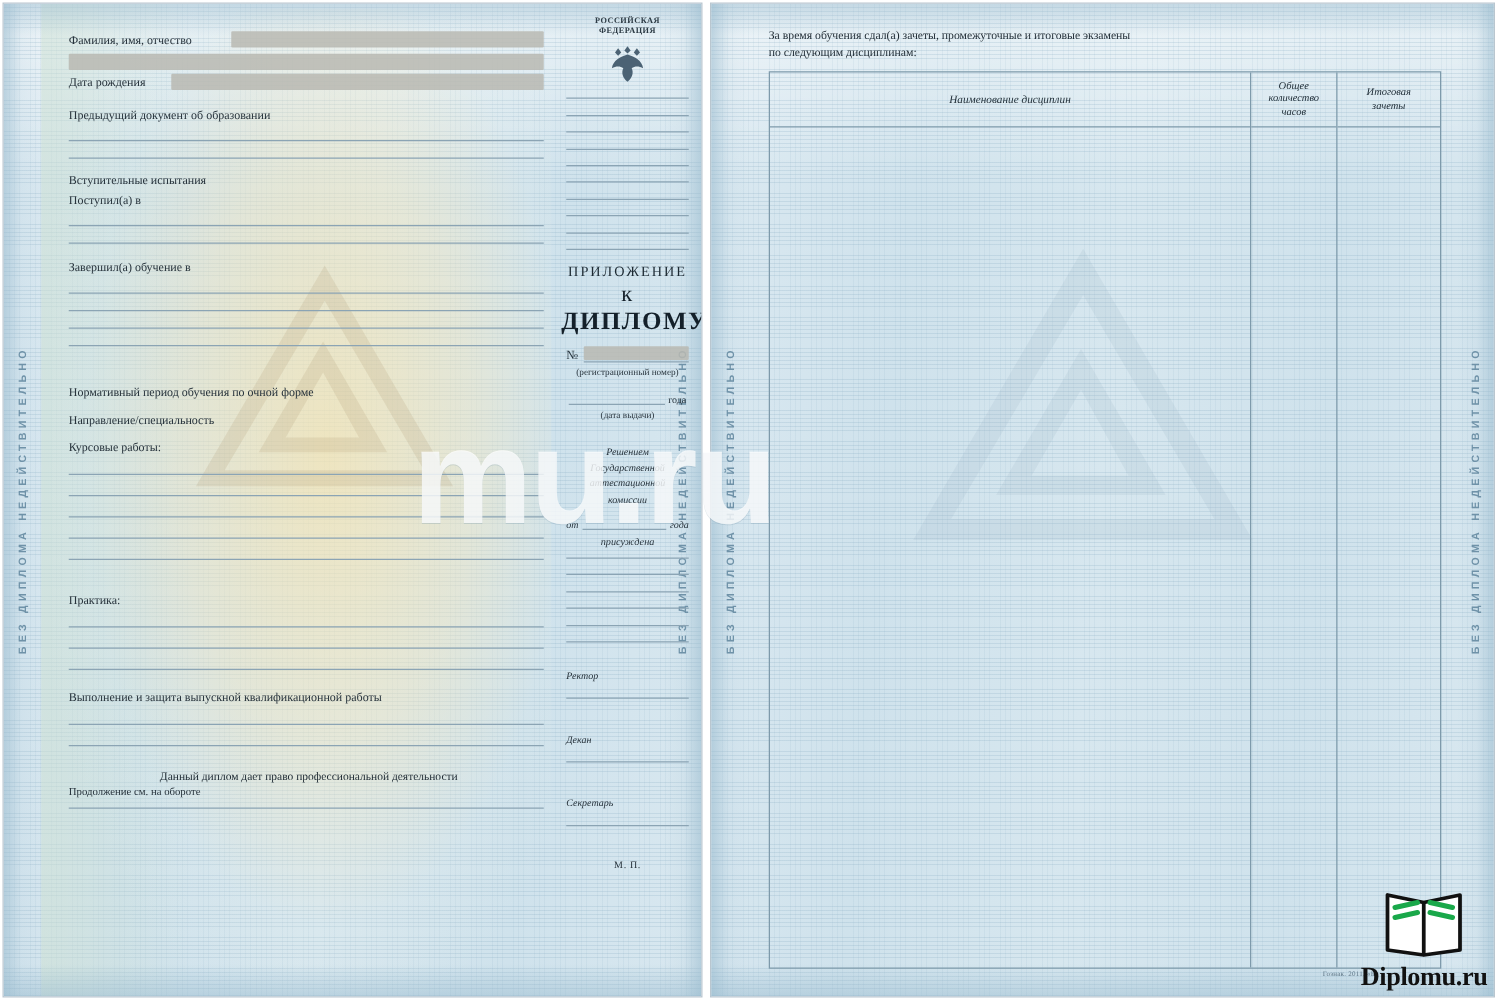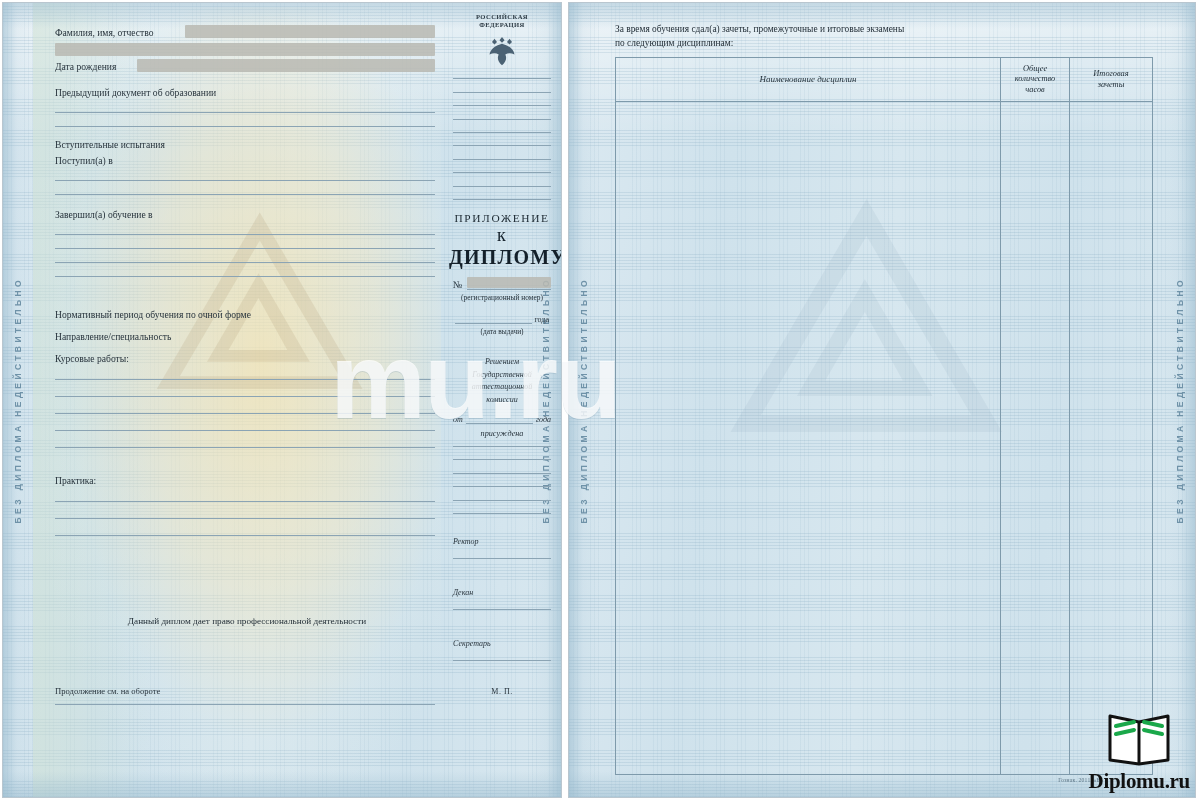--- a/index.html
+++ b/index.html
@@ -277,27 +277,32 @@
       </div>
 
       <div class="fld" style="height:78px;">
         <div class="lbl">Практика:</div>
         <div class="rule" style="margin-top:15px;"></div>
         <div class="rule" style="margin-top:16px;"></div>
         <div class="rule" style="margin-top:16px;"></div>
       </div>
 
 
+      <div class="fld" style="height:46px;">
+        <div class="lbl">Выполнение и защита выпускной квалификационной работы</div>
+        <div class="rule" style="margin-top:15px;"></div>
+        <div class="rule" style="margin-top:16px;"></div>
+      </div>
     </div>
 
     <div class="note-right" style="top:612px;">
       <div>Данный диплом дает право профессиональной деятельности</div>
     </div>
 
-    <div class="cont" style="top:683px;">
+    <div class="cont" style="top:625px;">
       <span>Продолжение см. на обороте</span>
       <div class="rule" style="width:380px;margin-top:8px;"></div>
     </div>
 
     <div class="l-right">
       <div class="rf-head">
         <div>РОССИЙСКАЯ</div>
         <div>ФЕДЕРАЦИЯ</div>
       </div>
       <div class="emblem">

